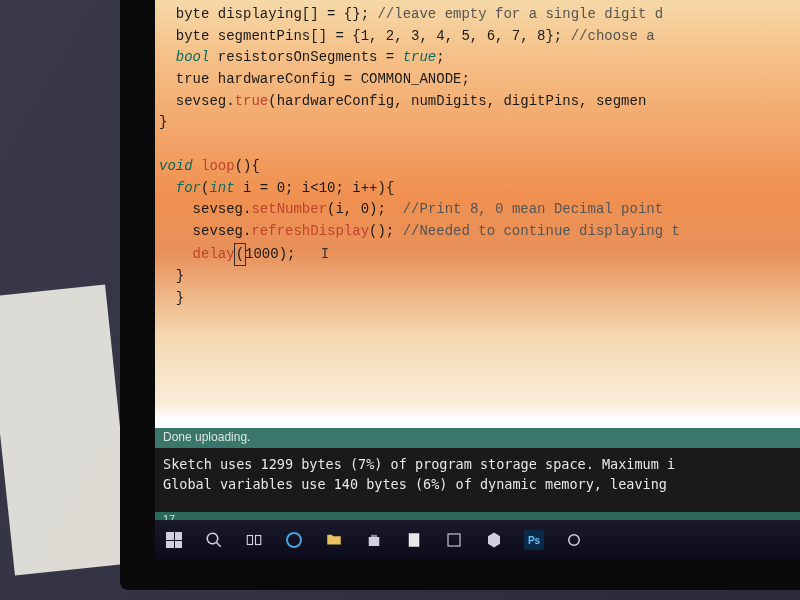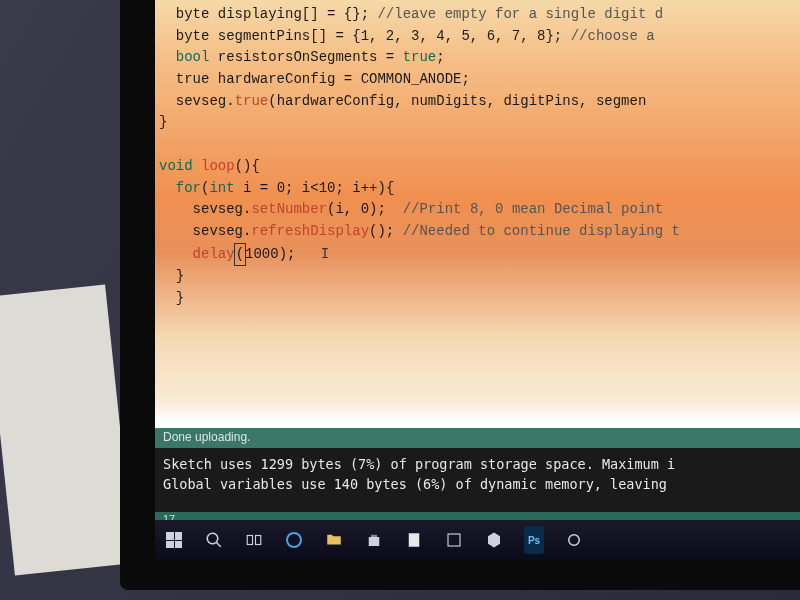--- a/index.html
+++ b/index.html
@@ -44,21 +44,21 @@
     #e8905a 45%,
     #f5d8b0 60%,
     #f9ecd8 72%,
     #ffffff 75%);
   padding: 4px 0 0 4px;
   font-size: 14px;
   line-height: 1.55;
   color: #1a1a1a;
   white-space: pre;
 }
-.kw { color: #0a6a5a; }
+.kw { color: #0a6a5a; font-style: italic; }
 .fn { color: #c0442a; }
 .comment { color: #555; margin-top: 28px; }
 .cursor-box {
   display: inline-block;
   border: 1px solid #333;
   padding: 0 1px;
   margin: 0 -1px;
 }
 .text-cursor { color: #333; }
 .status-bar {
@@ -111,21 +111,21 @@
   width: 26px; height: 26px;
   display: flex; align-items: center; justify-content: center;
   color: #d0d0e0;
   font-size: 16px;
   cursor: pointer;
 }
 .tb-icon svg { width: 18px; height: 18px; fill: #d0d0e0; }
 .win-logo { display: grid; grid-template: 1fr 1fr / 1fr 1fr; gap: 1px; width: 16px; height: 16px; }
 .win-logo span { background: #d0d0e0; }
 .edge-ring { width: 16px; height: 16px; border: 2px solid #4aa0e0; border-radius: 50%; }
-.ps-box { width: 20px; height: 28px; background: #0a2a4a; color: #6ac0ff; font-family: Arial; font-size: 10px; font-weight: bold; display: flex; align-items: center; justify-content: center; border-radius: 3px; }
+.ps-box { width: 20px; height: 20px; background: #0a2a4a; color: #6ac0ff; font-family: Arial; font-size: 10px; font-weight: bold; display: flex; align-items: center; justify-content: center; border-radius: 3px; }
 </style>
 </head>
 <body>
 
 <div class="desk-bg"></div>
 <div class="paper"></div>
 <div class="laptop-bezel"></div>
 
 <div class="screen">
 

